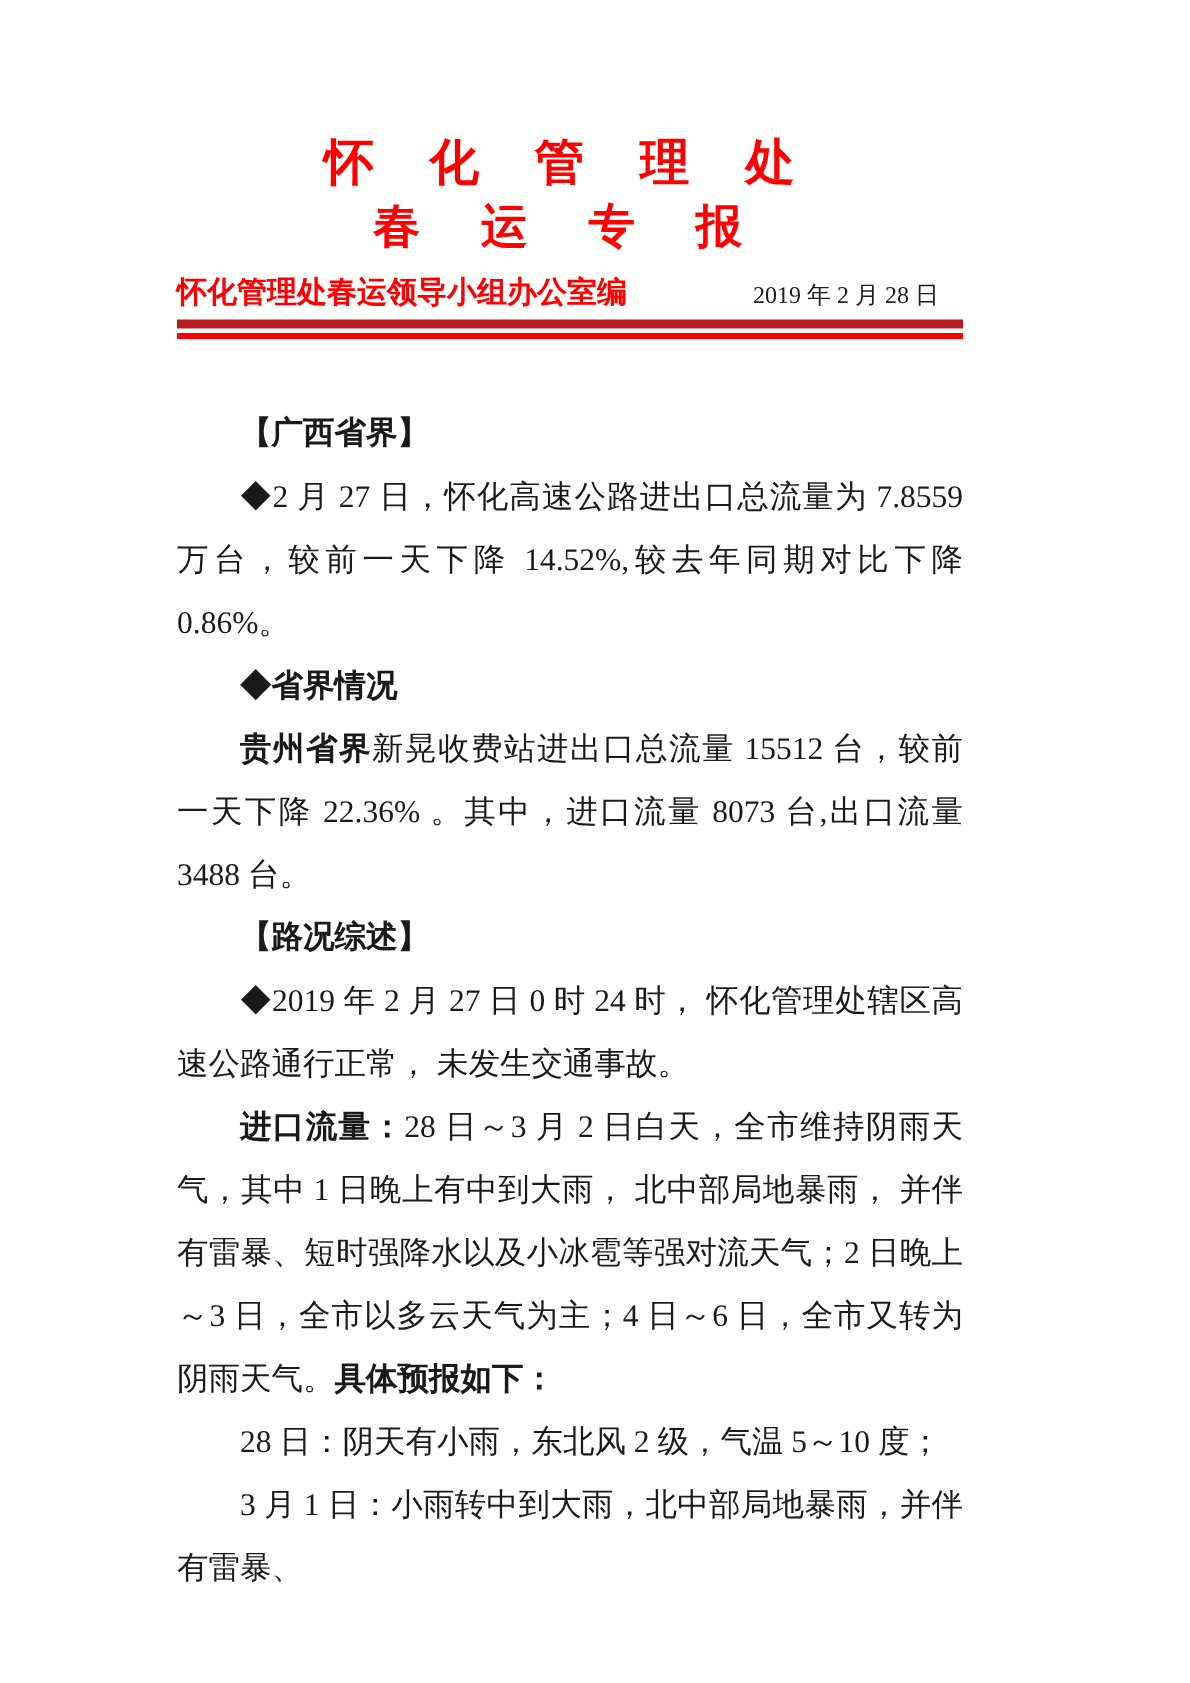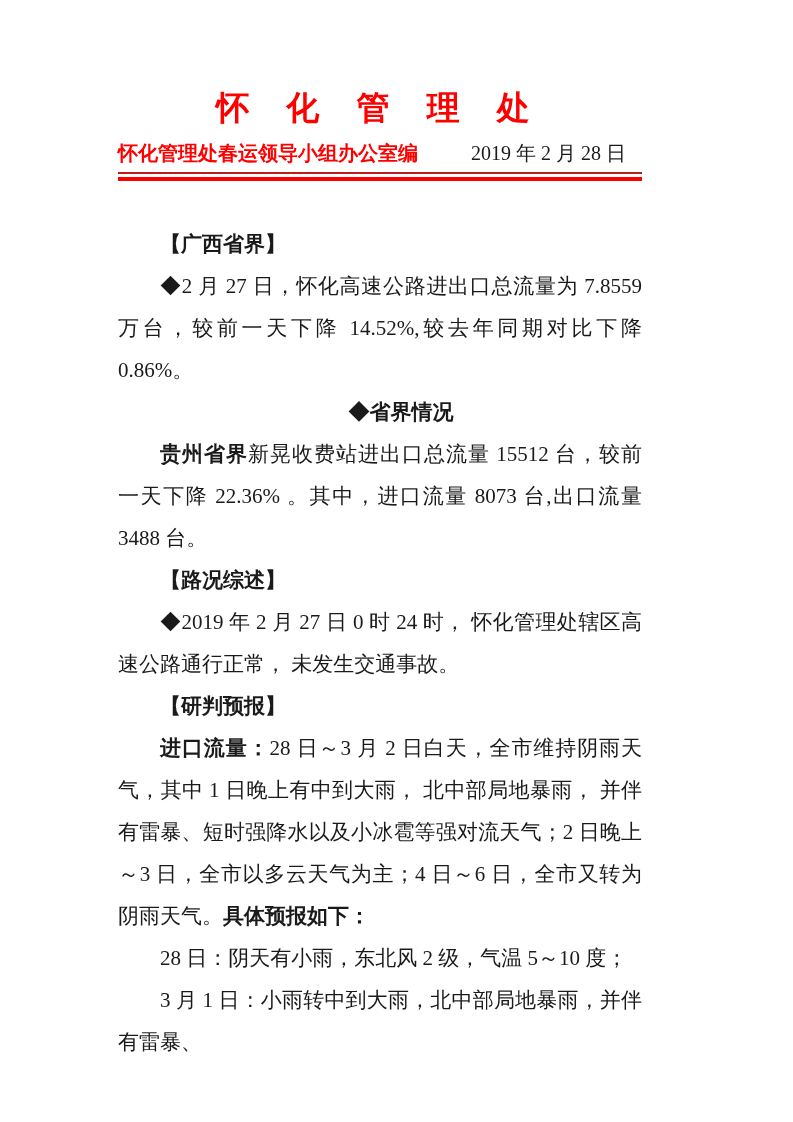--- a/index.html
+++ b/index.html
@@ -41,32 +41,32 @@
     line-height: 1.2;
     margin-top: 4px;
     white-space: nowrap;
   }
   .byline-row {
     display: flex;
     justify-content: space-between;
     align-items: flex-end;
     margin-top: 12px;
     padding-bottom: 5px;
-    border-bottom: 2px solid #b91c1c;
+    border-bottom: 6px solid #b91c1c;
   }
   .byline {
     color: #fe0000;
     font-family: "Liberation Sans", sans-serif;
     font-weight: bold;
     font-size: 20px;
     white-space: nowrap;
   }
   .issue-date {
     color: #1a1a1a;
-    font-size: 20px;
+    font-size: 16px;
     padding-right: 16px;
     white-space: nowrap;
   }
   .red-rule {
     height: 4px;
     background: #fe0000;
     margin-top: 3px;
   }
   
   .content {
@@ -79,33 +79,34 @@
     margin: 0;
     text-indent: 2em;
   }
   .content p.h {
     font-family: "Liberation Sans", sans-serif;
     font-weight: bold;
     text-align: left;
   }
   .content p.sub {
     font-weight: bold;
-    text-align: center;
+    text-align: left;
   }
   .content .b {
     font-weight: bold;
   }
 </style>
 </head>
 <body>
 
 <div class="page">
 
   <header>
     <div class="title-line1">怀 化 管 理 处</div>
+    <div class="title-line2">春 运 专 报</div>
     <div class="byline-row">
       <span class="byline">怀化管理处春运领导小组办公室编</span>
       <span class="issue-date">2019 年 2 月 28 日</span>
     </div>
     <div class="red-rule"></div>
   </header>
 
   <main class="content">
 
     <p class="h"><span>【广西省界】</span></p>
@@ -114,21 +115,20 @@
 
     <p class="sub"><span>◆省界情况</span></p>
 
     <p><span class="b">贵州省界</span><span>新晃收费站进出口总流量 15512 台，较前一天下降 22.36% 。其中，进口流量 8073 台,出口流量 3488 台。</span></p>
 
 
     <p class="h"><span>【路况综述】</span></p>
 
     <p><span>◆2019 年 2 月 27 日 0 时 24 时， 怀化管理处辖区高速公路通行正常， 未发生交通事故。</span></p>
 
-    <p class="h"><span>【研判预报】</span></p>
 
     <p><span class="b">进口流量：</span><span>28 日～3 月 2 日白天，全市维持阴雨天气，其中 1 日晚上有中到大雨， 北中部局地暴雨， 并伴有雷暴、短时强降水以及小冰雹等强对流天气；2 日晚上～3 日，全市以多云天气为主；4 日～6 日，全市又转为阴雨天气。</span><span class="b">具体预报如下：</span></p>
 
     <p><span>28 日：阴天有小雨，东北风 2 级，气温 5～10 度；</span></p>
 
     <p><span>3 月 1 日：小雨转中到大雨，北中部局地暴雨，并伴有雷暴、</span></p>
 
   </main>
 
 </div>

